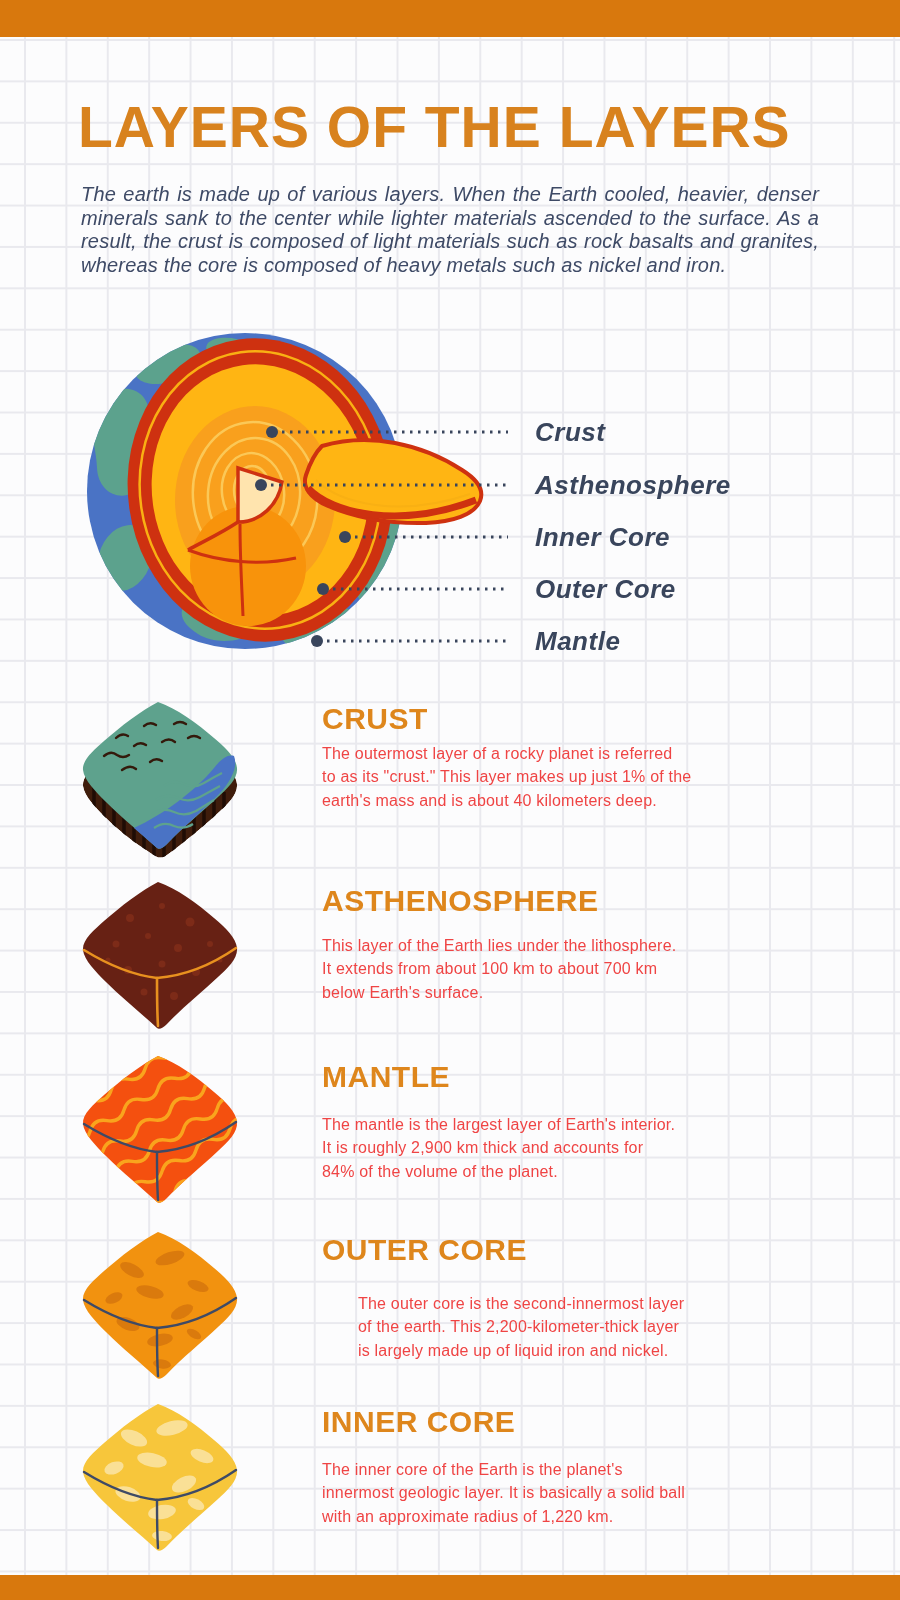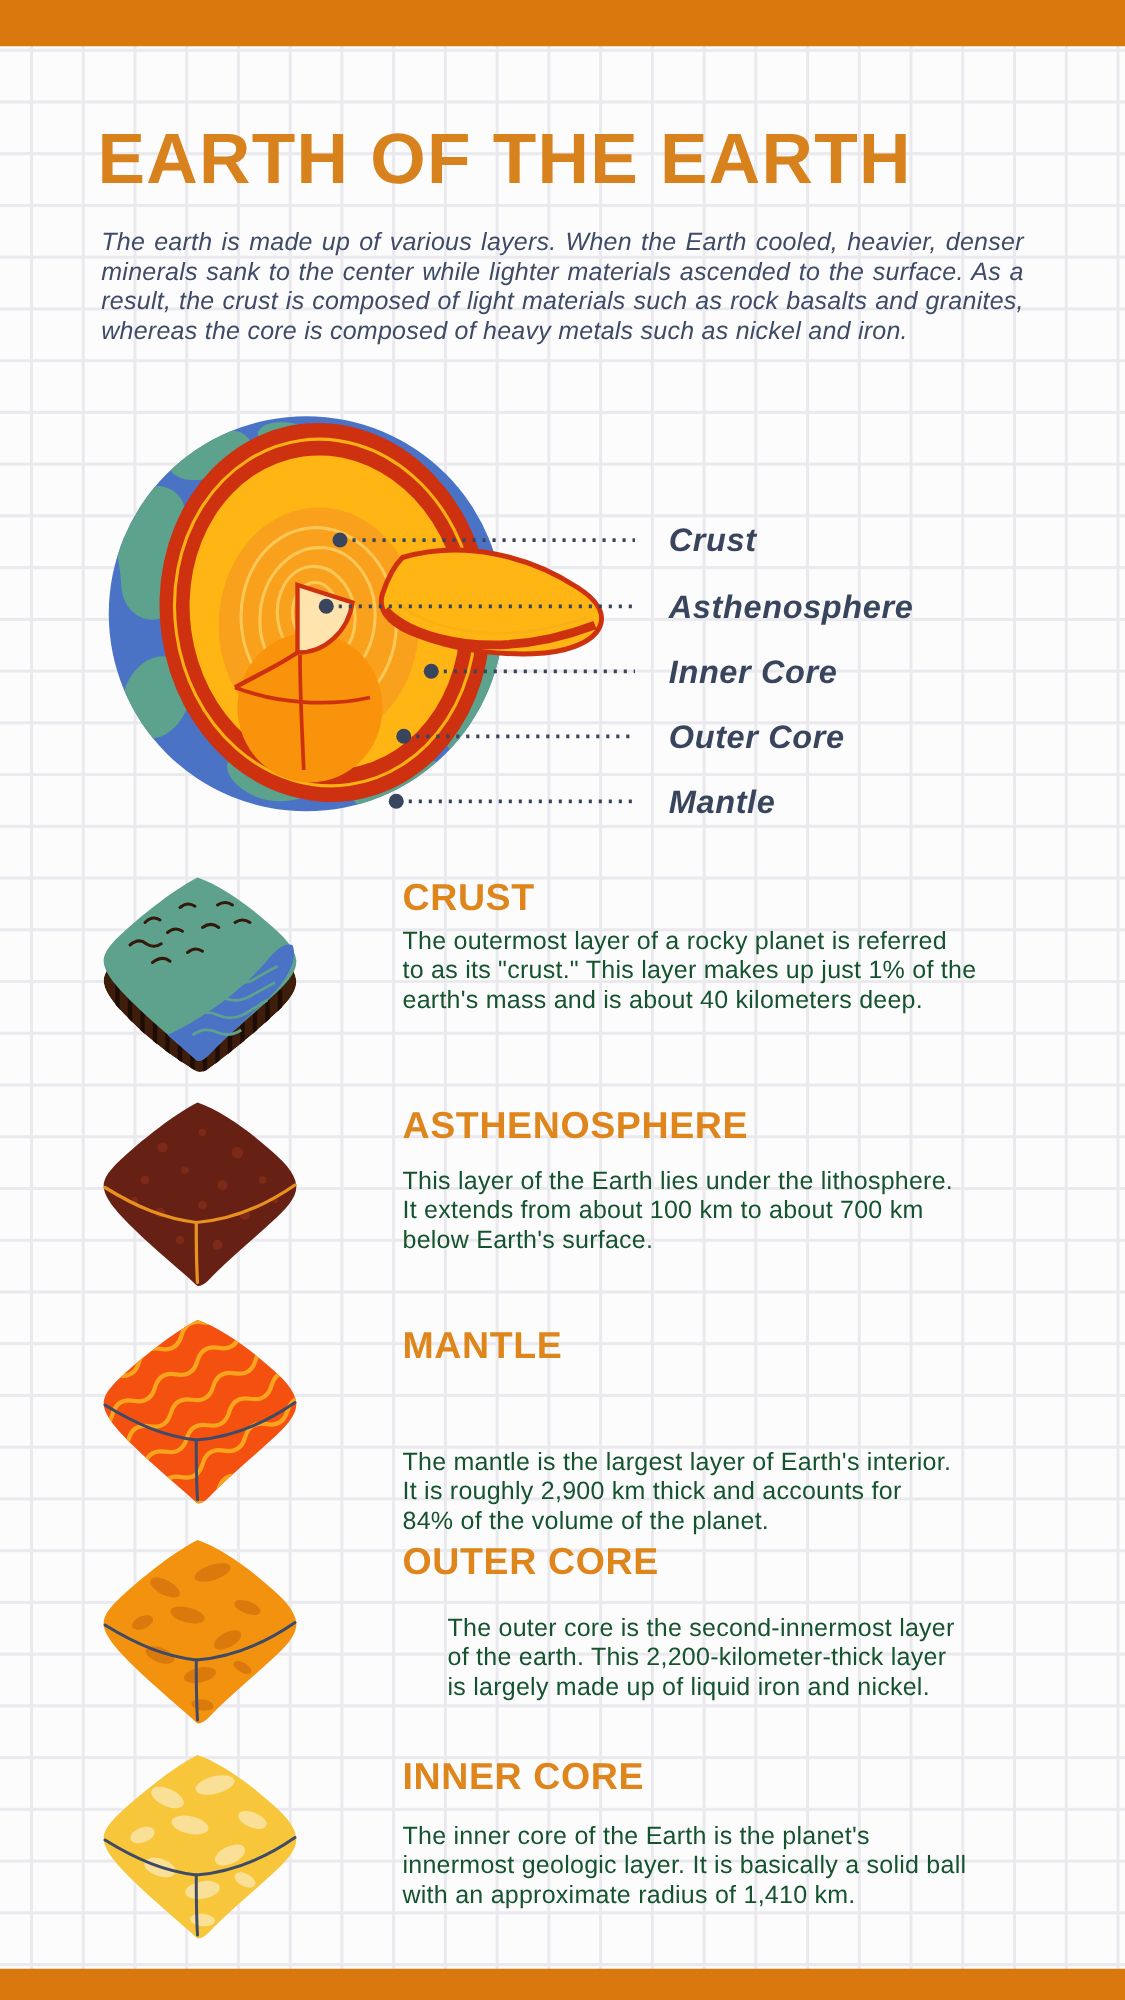--- a/index.html
+++ b/index.html
@@ -34,31 +34,31 @@
     font-size:26px; font-style:italic; font-weight:700; letter-spacing:0.5px;
     color:#39455C; white-space:nowrap;
   }
   .section-heading {
     position:absolute; left:322px;
     font-size:30px; font-weight:800; letter-spacing:0.5px;
     color:#DE861C; white-space:nowrap;
   }
   .section-body {
     position:absolute; left:322px; width:520px;
-    font-size:20px; line-height:23.4px; letter-spacing:0.2px;
-    color:#14532d; white-space:pre-line;
+    font-size:16px; line-height:23.4px; letter-spacing:0.2px;
+    color:#ef4444; white-space:pre-line;
   }
   .slab-icon { position:absolute; left:70px; width:180px; height:160px; }
 </style>
 </head>
 <body>
 
 <div class="bar bar-top"></div>
 
-<h1 class="page-title">EARTH OF THE EARTH</h1>
+<h1 class="page-title">LAYERS OF THE LAYERS</h1>
 
 <p class="intro">The earth is made up of various layers. When the Earth cooled, heavier, denser minerals sank to the center while lighter materials ascended to the surface. As a result, the crust is composed of light materials such as rock basalts and granites, whereas the core is composed of heavy metals such as nickel and iron.</p>
 
 <svg class="earth-svg" viewBox="0 0 450 336">
   <defs>
     <clipPath id="sphereClip">
         <circle cx="175" cy="163" r="158"></circle>
       </clipPath>
   </defs>
 
@@ -229,21 +229,21 @@
       <path d="M-10,138 q10,-9 20,0 q10,9 20,0 q10,-9 20,0 q10,9 20,0 q10,-9 20,0 q10,9 20,0 q10,-9 20,0 q10,9 20,0 q10,-9 20,0"></path>
     </g>
   </g>
   <g fill="none" stroke="#3E4A66" stroke-width="2.4" stroke-linecap="round">
     <path d="M14,72 C40,88 62,97 87,100"></path>
     <path d="M166,70 C140,88 112,98 87,100"></path>
     <path d="M87,100 C87,116 87,132 88,148"></path>
   </g>
 </svg>
 <h2 class="section-heading" style="top:1060px;">MANTLE</h2>
-<div class="section-body" style="top:1113px;margin-top:46px;">The mantle is the largest layer of Earth's interior.
+<div class="section-body" style="top:1113px;">The mantle is the largest layer of Earth's interior.
 It is roughly 2,900 km thick and accounts for
 84% of the volume of the planet.</div>
 
 <svg class="slab-icon" style="top:1228px;" viewBox="0 0 180 160">
   <defs>
       <clipPath id="outerClip">
         <path d="M88,4 C106,10 128,26 144,40 C156,50 166,60 167,70 C168,80 158,90 148,99 C132,114 112,130 97,146 C93,150 89,152 87,150 C72,136 52,120 36,104 C26,94 14,82 13,72 C12,62 24,52 34,43 C50,29 72,12 88,4 Z"></path>
       </clipPath>
     </defs>
   <path d="M88,4 C106,10 128,26 144,40 C156,50 166,60 167,70 C168,80 158,90 148,99 C132,114 112,130 97,146 C93,150 89,152 87,150 C72,136 52,120 36,104 C26,94 14,82 13,72 C12,62 24,52 34,43 C50,29 72,12 88,4 Z" fill="#F2920F"></path>
@@ -291,15 +291,15 @@
   </g>
   <g fill="none" stroke="#3E4A66" stroke-width="2.4" stroke-linecap="round">
     <path d="M14,72 C40,88 62,97 87,100"></path>
     <path d="M166,70 C140,88 112,98 87,100"></path>
     <path d="M87,100 C87,116 87,132 88,148"></path>
   </g>
 </svg>
 <h2 class="section-heading" style="top:1405px;">INNER CORE</h2>
 <div class="section-body" style="top:1458px;">The inner core of the Earth is the planet's
 innermost geologic layer. It is basically a solid ball
-with an approximate radius of 1,410 km.</div>
+with an approximate radius of 1,220 km.</div>
 
 <div class="bar bar-bottom"></div>
 
 </body></html>

